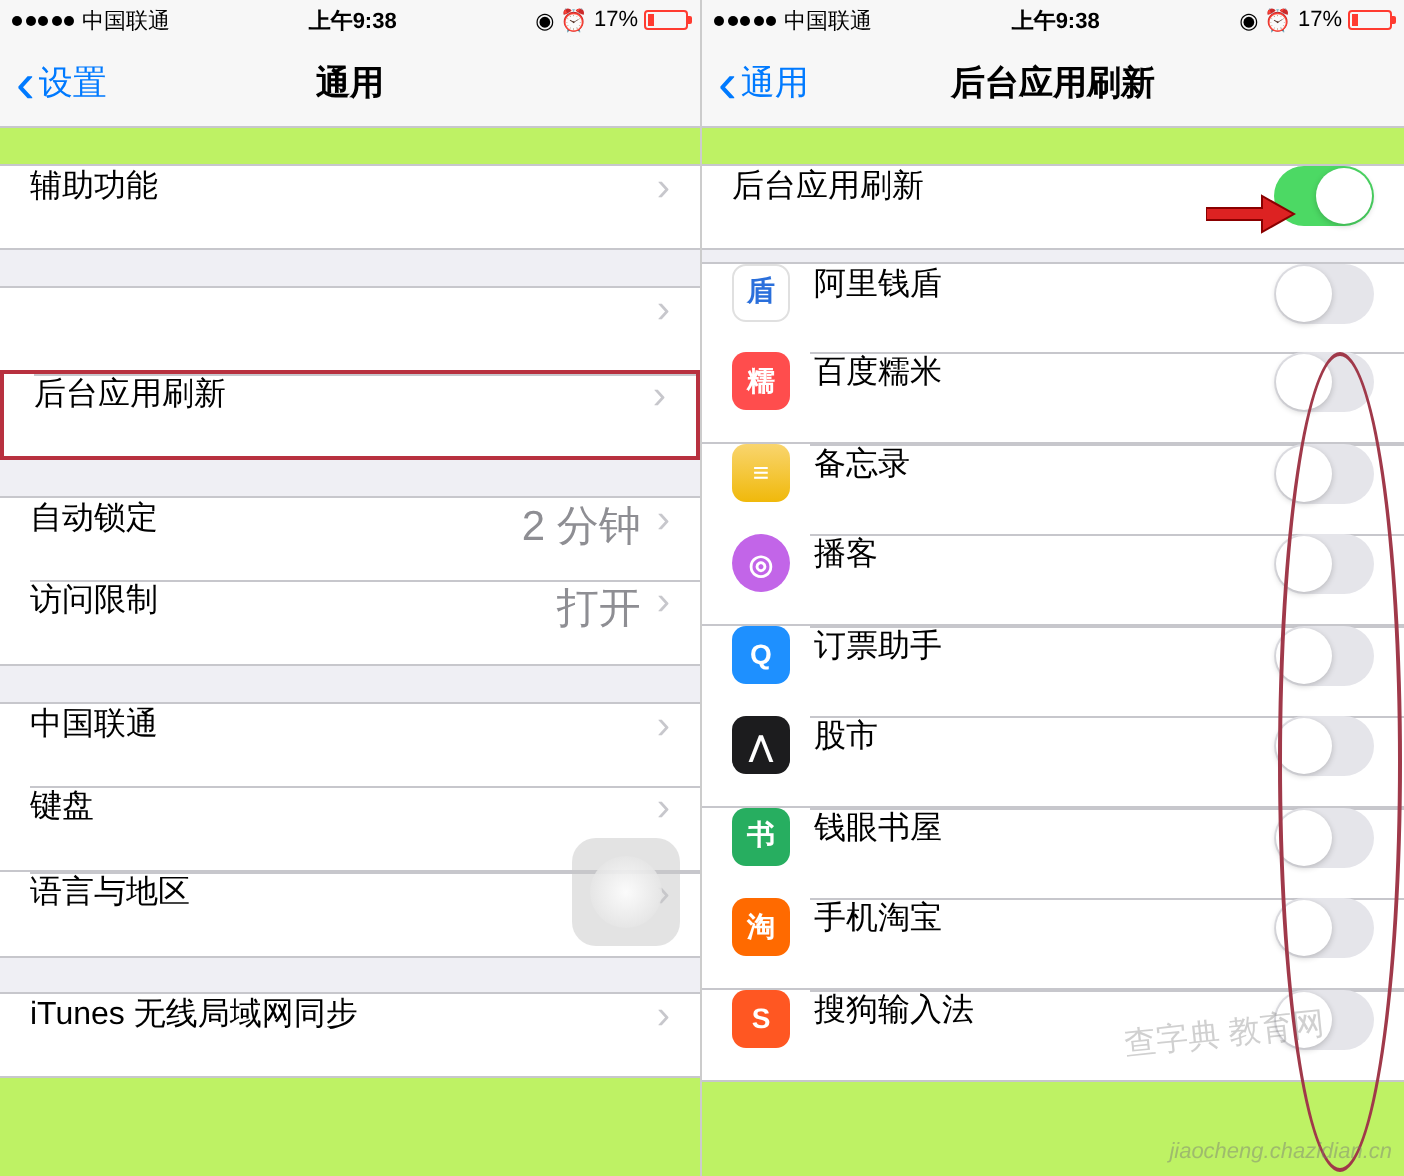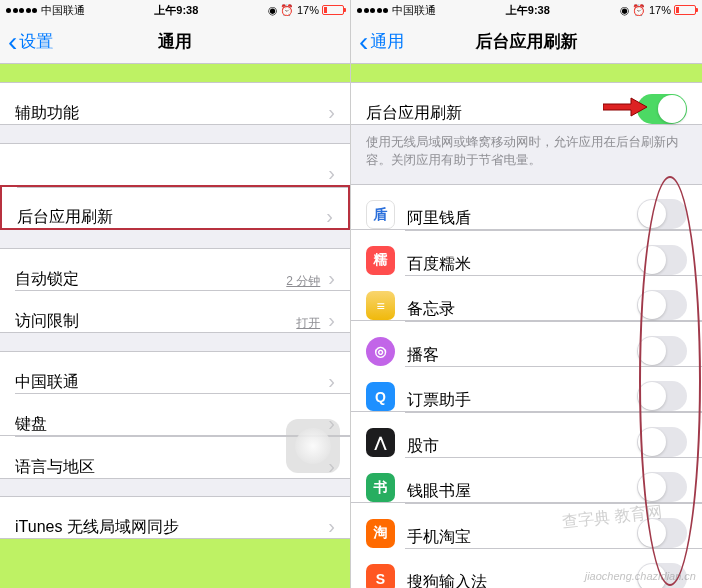--- a/index.html
+++ b/index.html
@@ -120,21 +120,21 @@
     }
     .section:first-child {
       margin-top: 18px;
     }
     .cell {
       background: #fff;
       border-top: 0.5px solid #c7c7cc;
       border-bottom: 0.5px solid #c7c7cc;
       height: 43px;
       display: flex;
-      align-items: flex-end;
+      align-items: flex-start;
       padding: 0 15px;
       font-size: 16px;
       color: #000;
       position: relative;
       margin-bottom: -0.5px;
     }
     .cell + .cell {
       border-top: none;
     }
     .cell + .cell::before {
@@ -145,22 +145,21 @@
       right: 0;
       height: 0.5px;
       background: #c7c7cc;
     }
     .cell-right .cell + .cell::before {
       left: 54px;
     }
     .cell-value {
       margin-left: auto;
       color: #8e8e93;
-      font-size: 12px;
-      text-decoration: underline;
+      font-size: 21px;
     }
     .chevron-right {
       color: #c7c7cc;
       font-size: 20px;
       margin-left: 8px;
     }
     .cell-highlighted {
       position: relative;
     }
     .footer-text {
@@ -395,21 +394,20 @@
 
   <div class="list">
     <div class="section" style="margin-top:18px;">
       <div class="cell">
         <span>后台应用刷新</span>
         <div class="toggle toggle-on">
           <div class="toggle-knob"></div>
         </div>
       </div>
     </div>
-    <div class="footer-text">使用无线局域网或蜂窝移动网时，允许应用在后台刷新内容。关闭应用有助于节省电量。</div>
 
     <div class="section cell-right" style="margin-top:6px;" id="apps-container">
 
     <div class="cell app-cell">
           <div class="app-icon icon-blue-shield">盾</div>
           <span>阿里钱盾</span>
           <div class="toggle">
             <div class="toggle-knob"></div>
           </div>
         </div>

